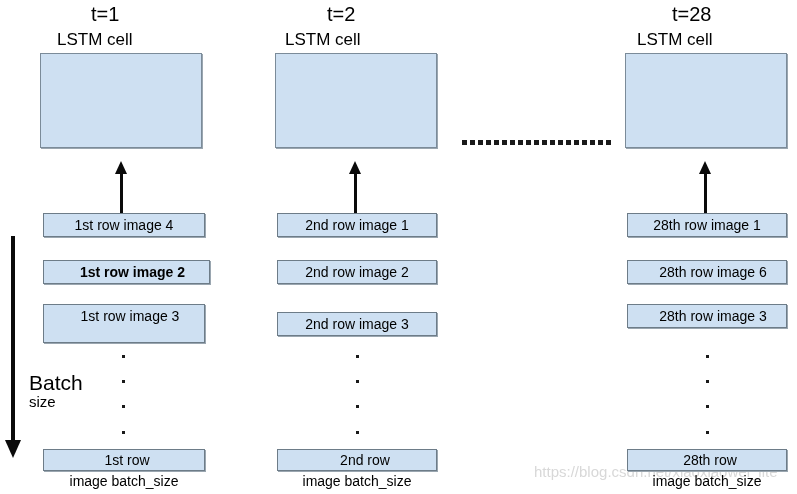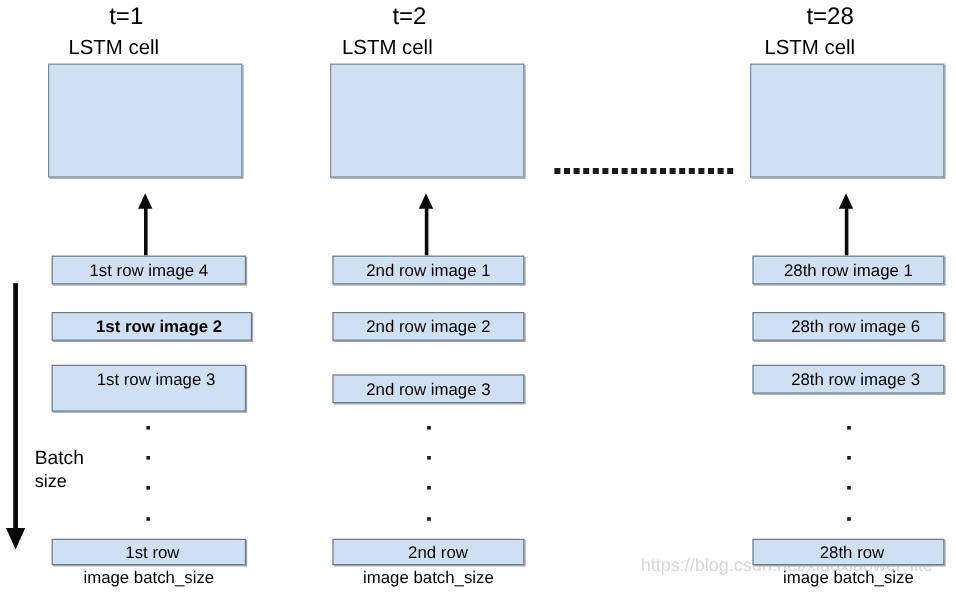--- a/index.html
+++ b/index.html
@@ -149,21 +149,21 @@
 
   <div class="last-box" style="left:43px;top:449px;width:162px;height:22px;">
     <span class="l1">1st row</span>
     <span class="l2">image batch_size</span>
   </div>
 
   <div class="downarrow" style="left:5px;top:236px;width:16px;height:222px;">
     <div class="shaft" style="height:206px;"></div>
     <div class="head"></div>
   </div>
-  <div class="lbl" style="left:29px;top:375px;font-size:16px;">Batch</div>
+  <div class="lbl" style="left:29px;top:375px;font-size:21px;">Batch</div>
   <div class="lbl" style="left:29px;top:394px;font-size:15px;">size</div>
 
   <div class="lbl t-label" style="left:327px;top:6px;">t=2</div>
   <div class="lbl cell-title" style="left:285px;top:32px;">LSTM cell</div>
   <div class="lstm-box" style="left:275px;top:53px;width:162px;height:95px;"></div>
 
   <div class="uparrow" style="left:352px;top:161px;width:8px;height:52px;">
     <div class="shaft" style="height:43px;"></div>
     <div class="head"></div>
   </div>

